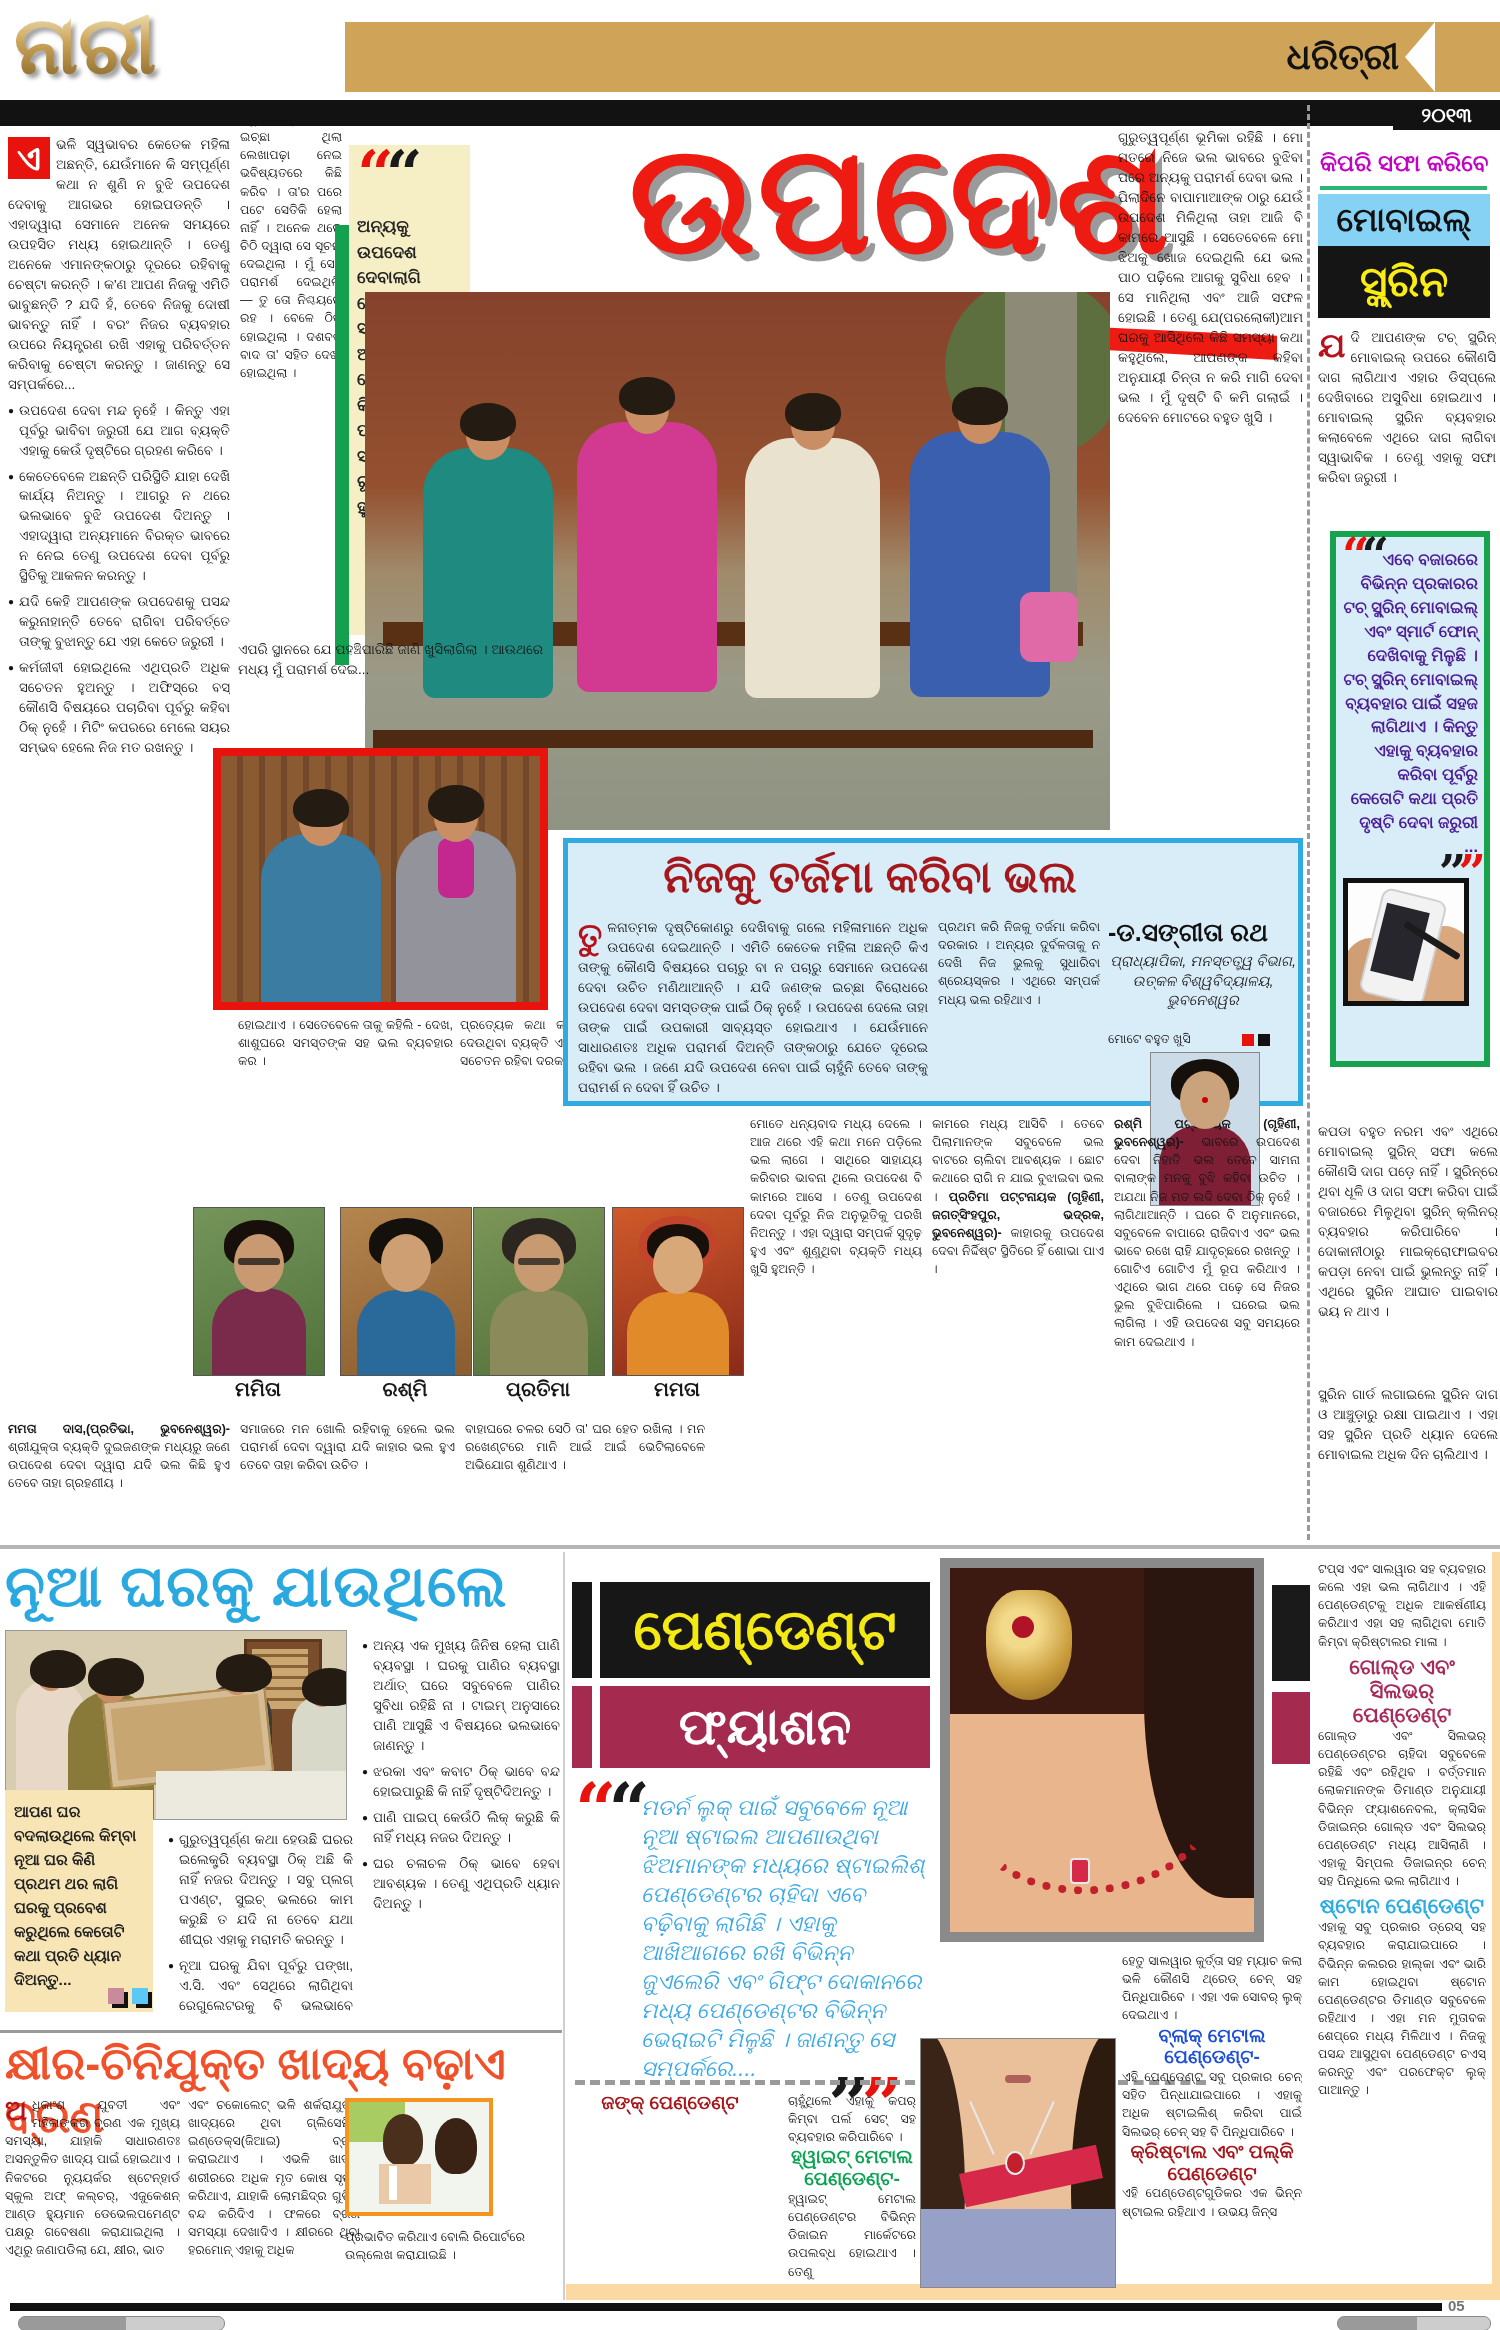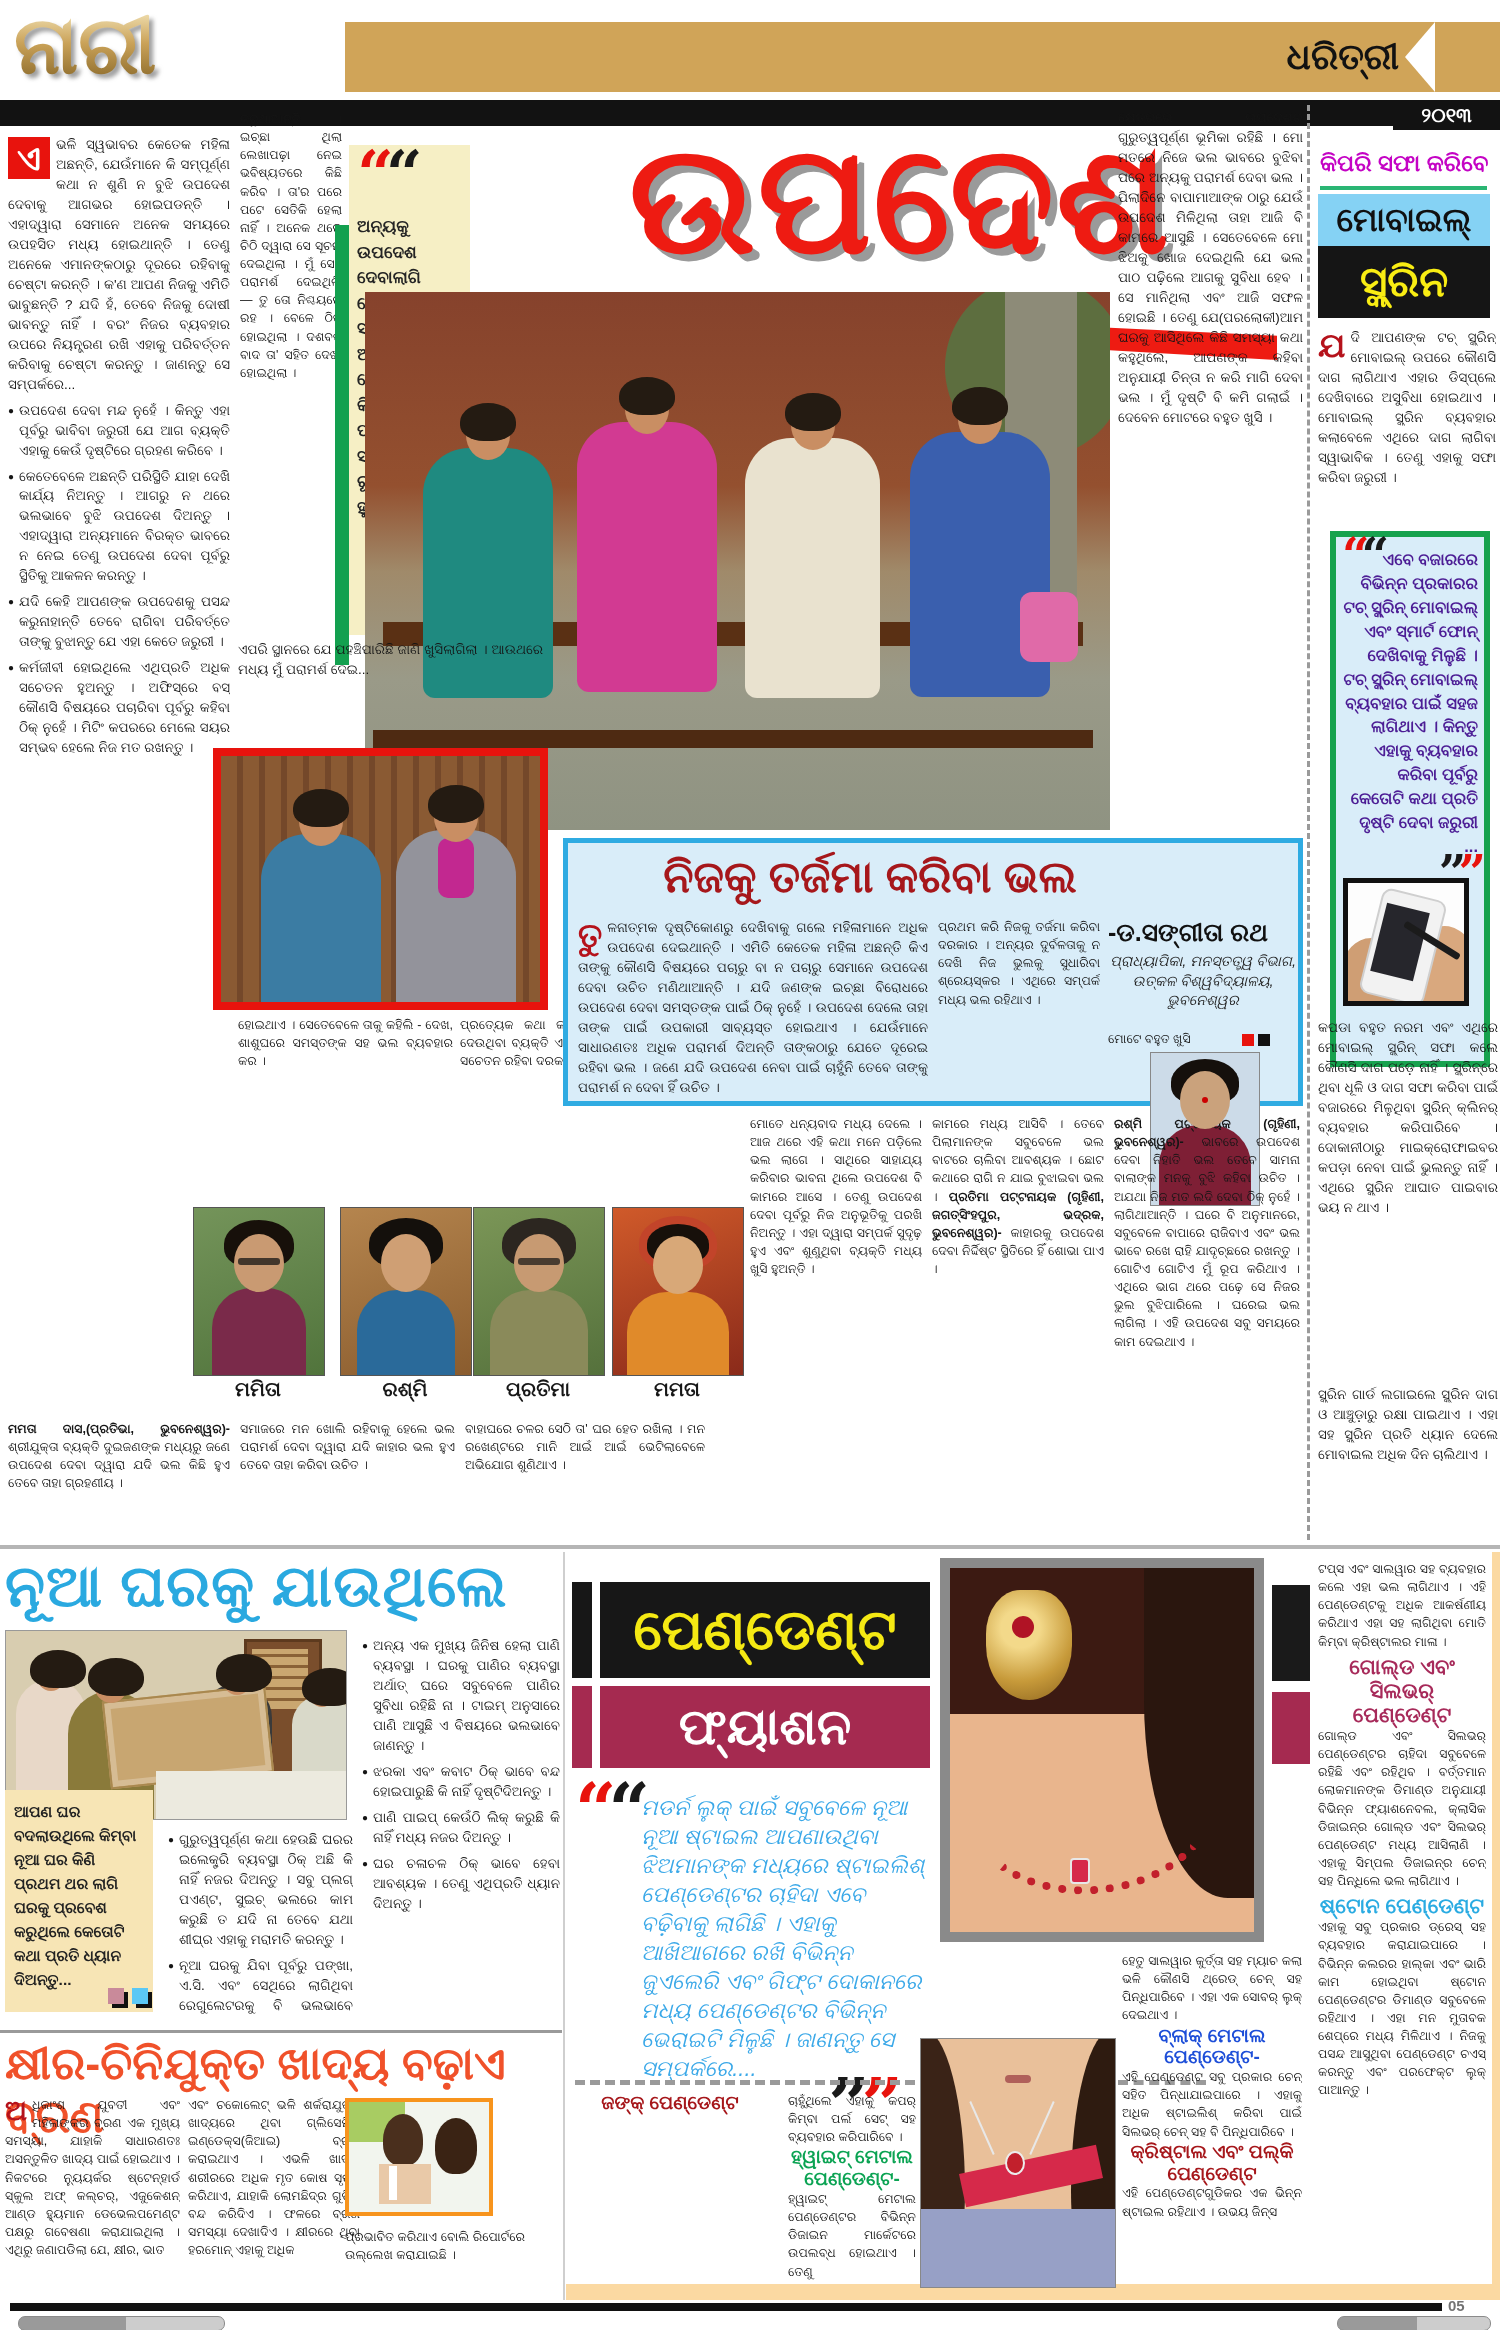--- a/index.html
+++ b/index.html
@@ -206,21 +206,21 @@
   <span class="qmark" style="font-size:48px;float:right;"><span class="qb">”</span><span class="qr">”</span></span>
 </div>
 <div class="abs" style="left:1343px;top:878px;width:126px;height:128px;border:5px solid #111;box-sizing:border-box;background:#fdfdfd;overflow:hidden;">
   <div style="position:absolute;left:62px;top:44px;width:70px;height:90px;border-radius:40% 40% 20% 20%;background:#d9a87e;transform:rotate(-18deg);"></div>
   <div style="position:absolute;left:-8px;top:56px;width:70px;height:80px;border-radius:40%;background:#cf9e74;transform:rotate(12deg);"></div>
   <div style="position:absolute;left:22px;top:10px;width:62px;height:104px;background:#f2f2f2;border:2px solid #cfcfcf;border-radius:10px;transform:rotate(14deg);"></div>
   <div style="position:absolute;left:30px;top:24px;width:44px;height:70px;background:#26262c;transform:rotate(14deg);"></div>
   <div style="position:absolute;left:52px;top:54px;width:64px;height:7px;background:#1b1b1b;border-radius:3px;transform:rotate(32deg);"></div>
 </div>
 
-<div class="abs col j" style="left:1318px;top:1018px;width:180px;height:300px;">କପଡା ବହୁତ ନରମ ଏବଂ ଏଥିରେ ମୋବାଇଲ୍ ସ୍କ୍ରିନ୍ ସଫା କଲେ କୌଣସି ଦାଗ ପଡ଼େ ନାହିଁ । ସ୍କ୍ରିନ୍‌ରେ ଥିବା ଧୂଳି ଓ ଦାଗ ସଫା କରିବା ପାଇଁ ବଜାରରେ ମିଳୁଥିବା ସ୍କ୍ରିନ୍ କ୍ଲିନର୍ ବ୍ୟବହାର କରିପାରିବେ । ଦୋକାନୀଠାରୁ ମାଇକ୍ରୋଫାଇବର କପଡ଼ା ନେବା ପାଇଁ ଭୁଲନ୍ତୁ ନାହିଁ । ଏଥିରେ ସ୍କ୍ରିନ ଆଘାତ ପାଇବାର ଭୟ ନ ଥାଏ ।</div>
+<div class="abs col j" style="left:1318px;top:1122px;width:180px;height:300px;">କପଡା ବହୁତ ନରମ ଏବଂ ଏଥିରେ ମୋବାଇଲ୍ ସ୍କ୍ରିନ୍ ସଫା କଲେ କୌଣସି ଦାଗ ପଡ଼େ ନାହିଁ । ସ୍କ୍ରିନ୍‌ରେ ଥିବା ଧୂଳି ଓ ଦାଗ ସଫା କରିବା ପାଇଁ ବଜାରରେ ମିଳୁଥିବା ସ୍କ୍ରିନ୍ କ୍ଲିନର୍ ବ୍ୟବହାର କରିପାରିବେ । ଦୋକାନୀଠାରୁ ମାଇକ୍ରୋଫାଇବର କପଡ଼ା ନେବା ପାଇଁ ଭୁଲନ୍ତୁ ନାହିଁ । ଏଥିରେ ସ୍କ୍ରିନ ଆଘାତ ପାଇବାର ଭୟ ନ ଥାଏ ।</div>
 <div class="abs col j" style="left:1318px;top:1385px;width:180px;height:150px;">ସ୍କ୍ରିନ ଗାର୍ଡ ଲଗାଇଲେ ସ୍କ୍ରିନ ଦାଗ ଓ ଆଞ୍ଚୁଡ଼ାରୁ ରକ୍ଷା ପାଇଥାଏ । ଏହା ସହ ସ୍କ୍ରିନ ପ୍ରତି ଧ୍ୟାନ ଦେଲେ ମୋବାଇଲ ଅଧିକ ଦିନ ଚାଲିଥାଏ ।</div>
 
 <div class="abs" style="left:0;top:1545px;width:1500px;height:4px;background:#b5b5b5;"></div>
 
 <div class="abs" style="left:5px;top:1552px;width:557px;height:74px;font-size:58px;font-weight:bold;color:#2aa9e0;letter-spacing:1px;">ନୂଆ ଘରକୁ ଯାଉଥିଲେ</div>
 
 <div class="abs" style="left:5px;top:1630px;width:340px;height:188px;overflow:hidden;background:#d8cdb0;border:1px solid #999;">
   <div style="position:absolute;left:238px;top:8px;width:72px;height:150px;background:#7a4e2c;border:3px solid #5d3a1e;"></div>
   <div style="position:absolute;left:246px;top:18px;width:56px;height:60px;background:repeating-linear-gradient(0deg,#caa770 0 8px,#8a6236 8px 11px);"></div>
   <div class="pn" style="left:10px;top:26px;width:70px;">

